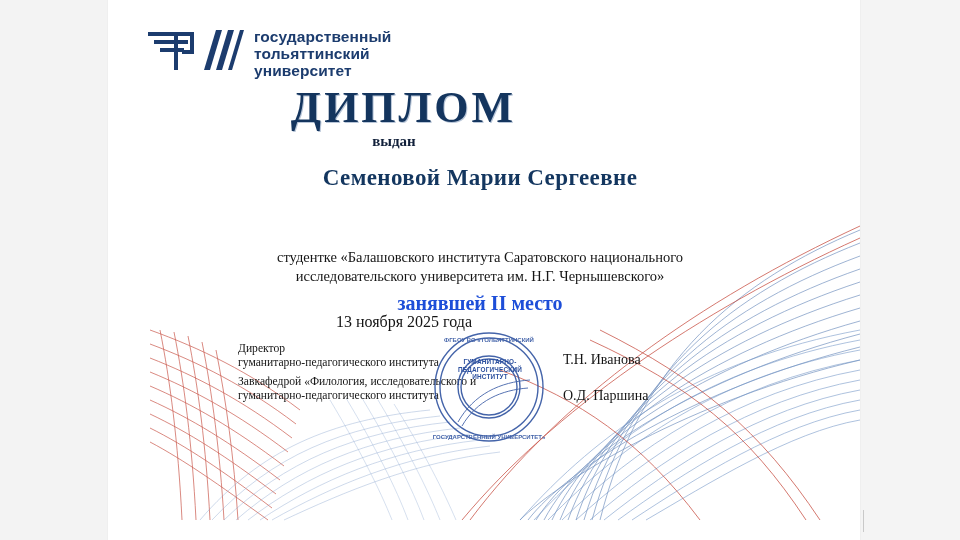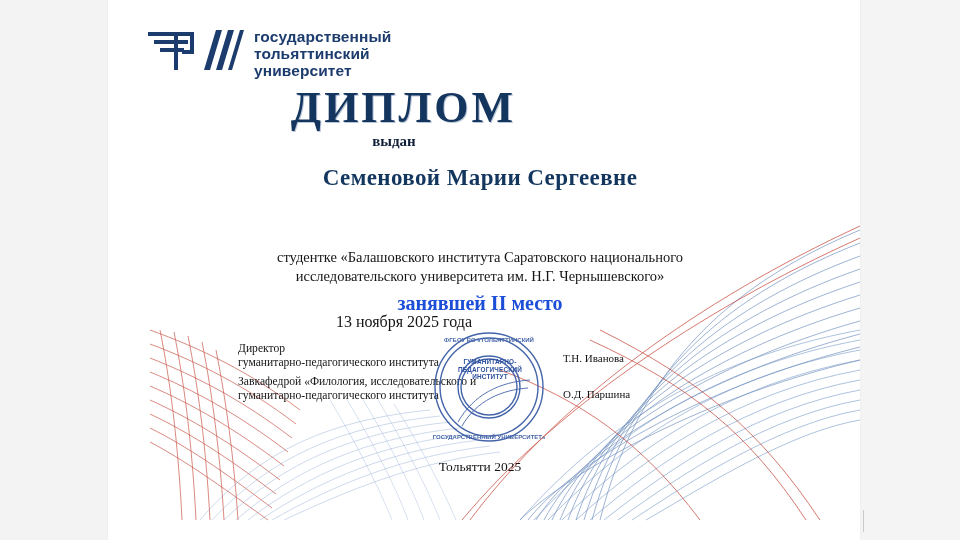--- a/index.html
+++ b/index.html
@@ -159,21 +159,21 @@
     font-family: "Liberation Serif", serif;
     font-size: 11.6px;
     line-height: 14px;
     color: #141414;
   }
   .sig-1 { left: 238px; top: 342px; }
   .sig-2 { left: 238px; top: 375px; }
   .sig-name {
     position: absolute;
     font-family: "Liberation Serif", serif;
-    font-size: 11px;
+    font-size: 14px;
     color: #141414;
   }
   .name-1 { left: 563px; top: 352px; }
   .name-2 { left: 563px; top: 388px; }
 
   .city {
     position: absolute;
     top: 459px;
     left: 0;
     width: 960px;
@@ -365,16 +365,15 @@
     </g>
     <g stroke="#2b4f9e" stroke-width="1" fill="none" opacity="0.9">
       <path d="M30 96 C 45 70, 70 60, 96 58"></path>
       <path d="M26 92 C 42 64, 68 52, 98 50"></path>
     </g>
   </svg>
   <div class="stamp-text">
     ГУМАНИТАРНО-<br>ПЕДАГОГИЧЕСКИЙ<br>ИНСТИТУТ
   </div>
 
-  <div class="city">Тольятти 2025</div>
 
   <div class="corner-mark"></div>
 </div>
 
 </body></html>

